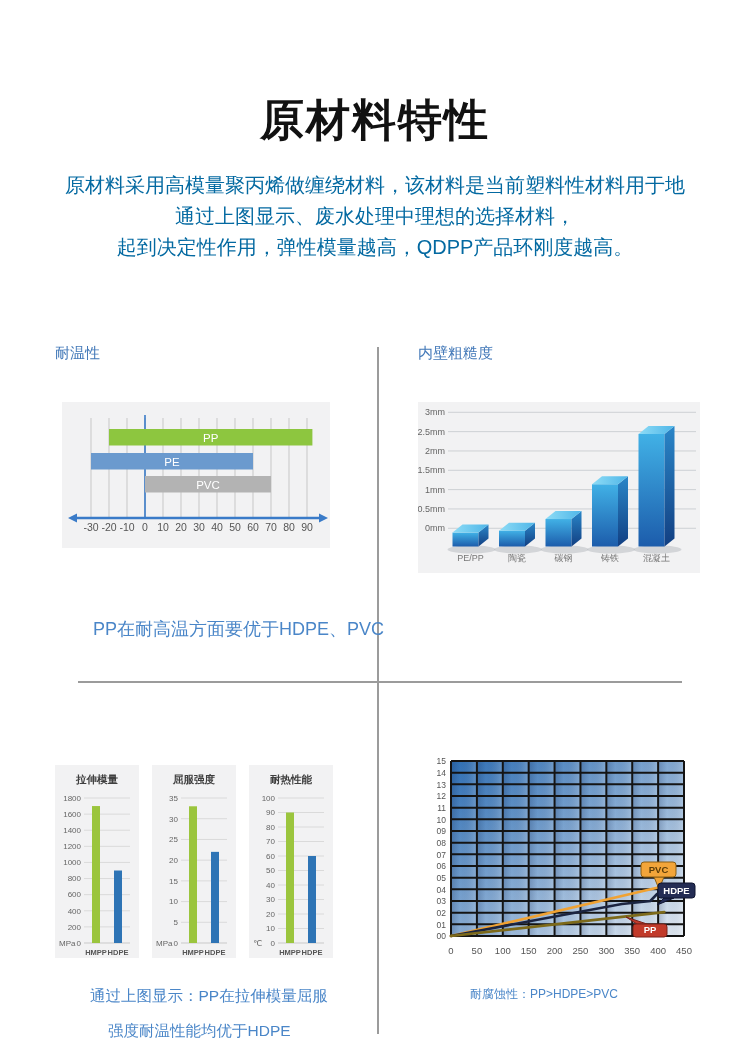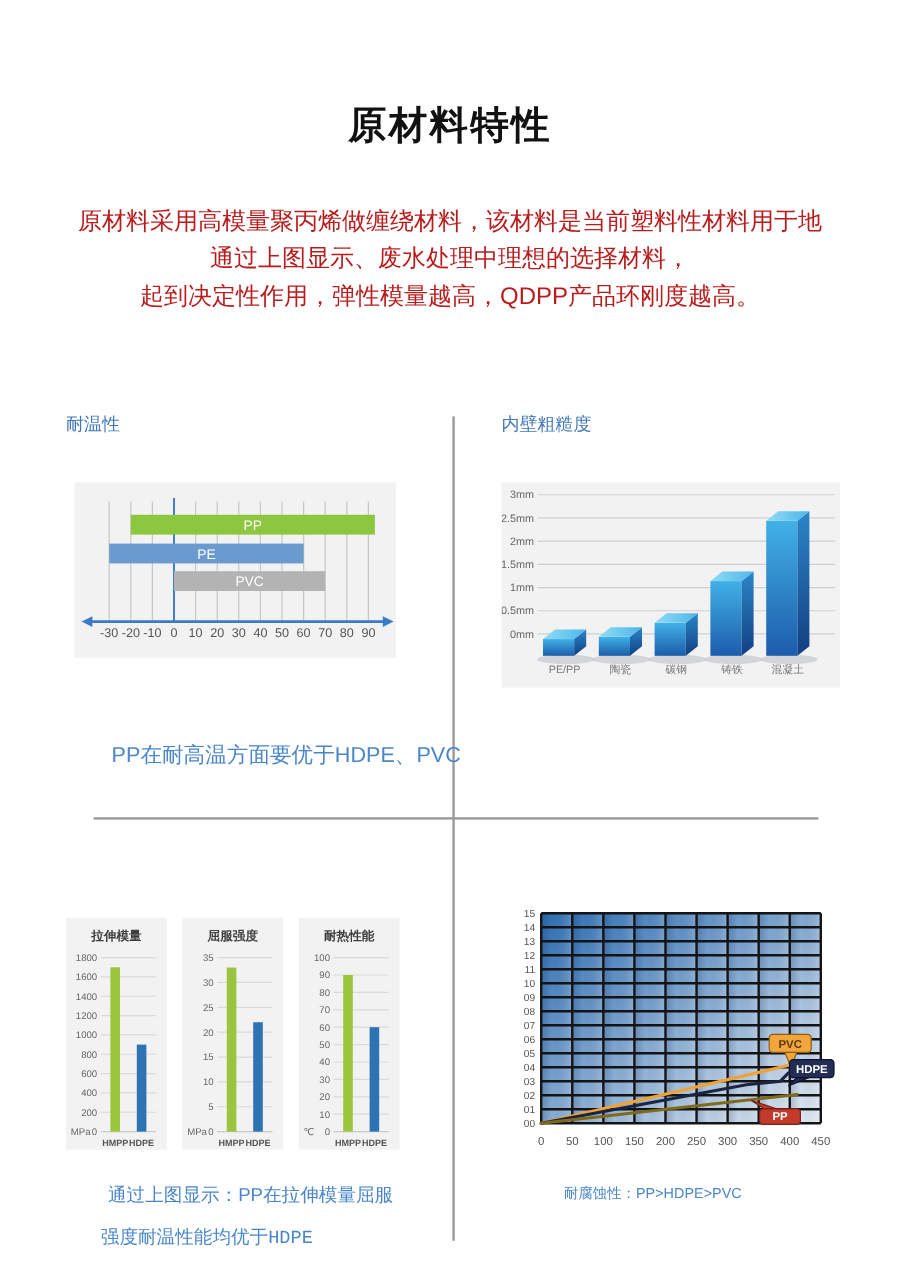--- a/index.html
+++ b/index.html
@@ -1,35 +1,35 @@
 <!DOCTYPE html>
 <html><head>
 <meta charset="utf-8">
 <style>
   html,body{margin:0;padding:0;background:#fff;}
   .page{position:relative;width:750px;height:1058px;background:#ffffff;overflow:hidden;
         font-family:"Liberation Sans","DejaVu Sans",sans-serif;margin:0 auto;}
   .page-title{position:absolute;left:0;top:62px;width:750px;text-align:center;
-        font-size:32px;font-weight:700;color:#111;letter-spacing:2px;}
-  .intro{position:absolute;left:30px;top:170px;width:690px;text-align:center;color:#b91c1c;
+        font-size:44px;font-weight:700;color:#111;letter-spacing:2px;}
+  .intro{position:absolute;left:30px;top:170px;width:690px;text-align:center;color:#0369a1;
         font-size:20px;line-height:31px;}
   .intro div{white-space:nowrap;}
   .sec-title{position:absolute;font-size:15px;color:#4278b8;font-family:Liberation Mono, monospace;}
   .sec-title.tl{left:55px;top:344px;}
   .sec-title.tr{left:418px;top:344px;}
   .panel{position:absolute;background:#f2f2f3;}
   .panel.temp{left:62px;top:402px;width:268px;height:146px;}
   .panel.rough{left:418px;top:402px;width:282px;height:171px;}
   .panel.mini0{left:55px;top:765px;width:84px;height:193px;}
   .panel.mini1{left:152px;top:765px;width:84px;height:193px;}
   .panel.mini2{left:249px;top:765px;width:84px;height:193px;}
   .caption{position:absolute;color:#4a86c8;}
   .caption.tl{left:93px;top:617px;font-size:18px;}
   .caption.bl1{left:90px;top:986px;font-size:15.5px;}
-  .caption.bl2{left:84px;top:1021px;font-size:15.5px;font-family:Liberation Mono, monospace;}
+  .caption.bl2{left:108px;top:1021px;font-size:15.5px;}
   .caption.br{left:470px;top:986px;font-size:12px;}
   .divider-v{position:absolute;left:377px;top:347px;width:2px;height:687px;background:#9b9b9b;}
   .divider-h{position:absolute;left:78px;top:681px;width:604px;height:2px;background:#9b9b9b;}
   .corr-wrap{position:absolute;left:420px;top:752px;width:320px;height:208px;}
   svg{display:block;}
   svg text{font-family:"Liberation Sans","DejaVu Sans",sans-serif;}
 </style>
 </head>
 <body>
 

